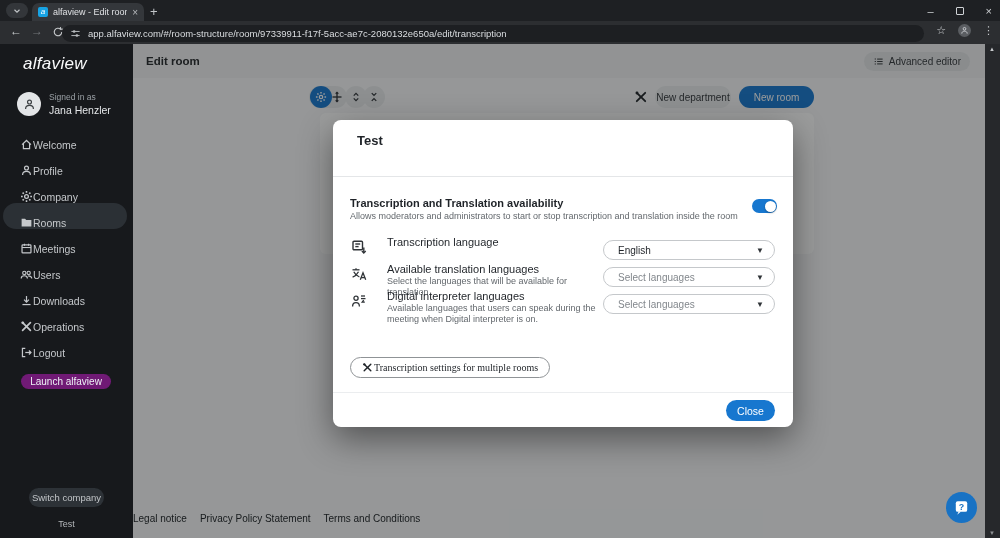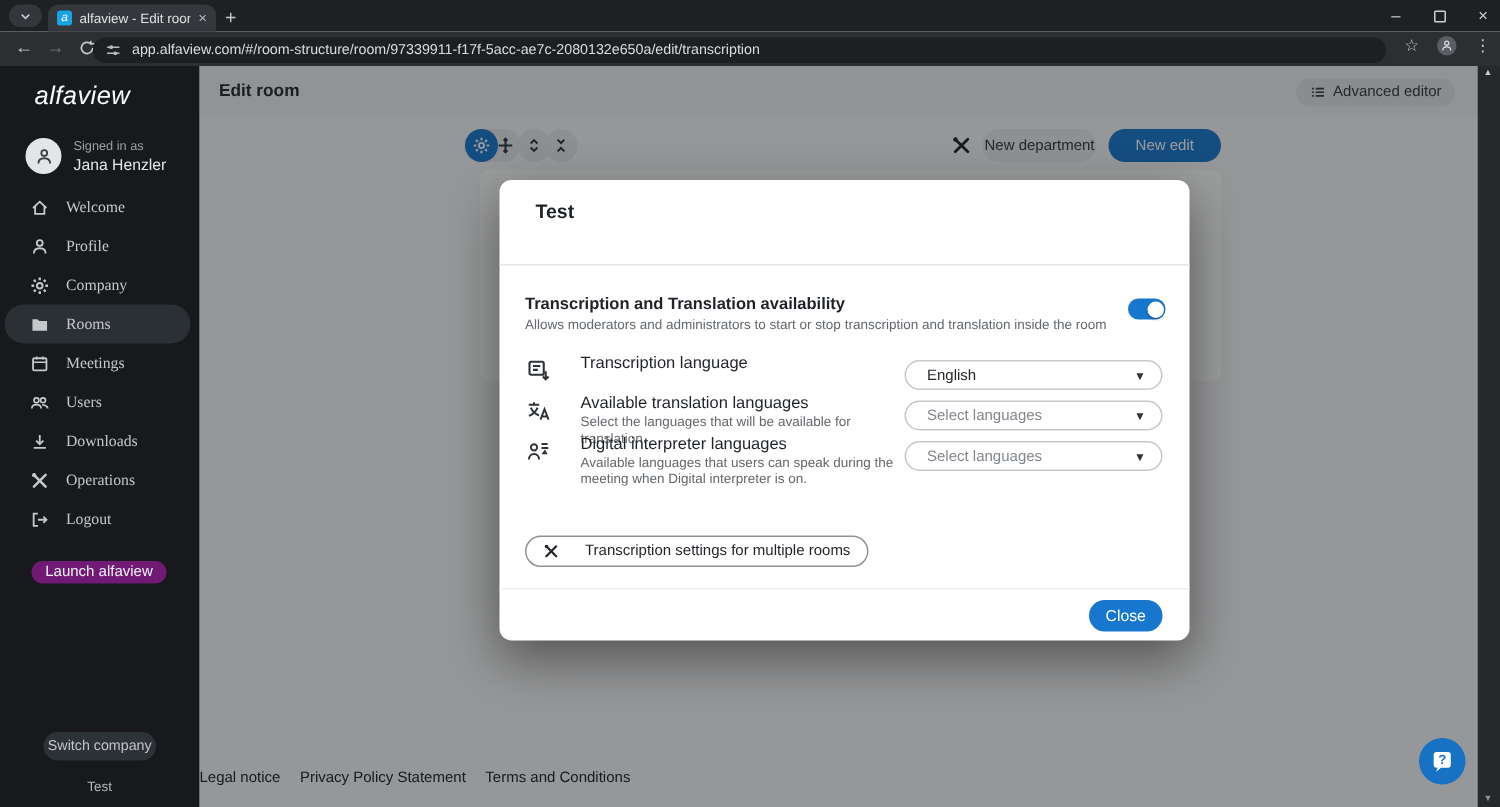--- a/index.html
+++ b/index.html
@@ -29,21 +29,21 @@
   .app { position:absolute; left:0; top:44px; width:1000px; height:494px; background:#f7f8f9; }
 
   
   .sidebar { position:absolute; left:0; top:0; width:133px; height:494px; background:#17191c; z-index:30; }
   .logo { position:absolute; left:23px; top:10px; color:#fafbfc; font-size:17px; font-style:italic; letter-spacing:.3px; }
   .side-user { position:absolute; left:17px; top:48px; display:flex; gap:8px; align-items:center; }
   .side-avatar { width:24px; height:24px; border-radius:50%; background:#e3e5e7; color:#3c4043; display:flex; align-items:center; justify-content:center; }
   .signed-as { color:#9aa0a5; font-size:8.5px; }
   .user-name { color:#e4e6e8; font-size:10.5px; margin-top:2px; }
   .side-menu { position:absolute; left:0; top:81px; width:133px; }
-  .side-item { position:relative; height:26px; display:flex; align-items:center; gap:11px; padding-left:20px; color:#c5c8cb; font-size:10.5px;font-family:Liberation Serif, serif; }
+  .side-item { position:relative; height:26px; display:flex; align-items:flex-end; padding-left:20px; color:#c5c8cb; font-size:10.5px; }
   .side-item.active { background:#2b3035; border-radius:15px; margin:0 6px 0 3px; padding-left:17px; }
   .side-item .ic { color:#c5c8cb; }
   .launch-btn { position:absolute; left:21px; top:330px; width:90px; height:15px; border:none; border-radius:11px; background:#701a75; color:#eef3f6; font-size:10px; font-family:inherit; }
   .switch-btn { position:absolute; left:29px; top:444px; width:75px; height:19px; border:none; border-radius:10px; background:#2d3237; color:#c2c5c8; font-size:9.5px; font-family:inherit; }
   .company-name { position:absolute; left:0; top:475px; width:133px; text-align:center; color:#b4b7ba; font-size:9px; }
 
   
   .main { position:absolute; left:133px; top:0; width:852px; height:494px; background:#f6f7f8; }
   .main-header { position:absolute; left:0; top:0; width:852px; height:34px; background:#eff0f2; }
   .page-title { position:absolute; left:13px; top:11px; font-size:11.5px; font-weight:700; color:#25282b; }
@@ -80,21 +80,21 @@
   .avail-desc { position:absolute; left:17px; top:91px; font-size:9px; color:#63686d; }
   .toggle { position:absolute; left:419px; top:79px; width:25px; height:14px; border-radius:8px; background:#1777cf; }
   .toggle .knob { position:absolute; right:1.5px; top:1.5px; width:11px; height:11px; border-radius:50%; background:#fff; box-shadow:0 1px 2px rgba(0,0,0,.3); }
   .srow-icon { position:absolute; left:18px; width:16px; height:16px; color:#2f3337; }
   .srow-title { position:absolute; left:54px; font-size:11px; font-weight:400; color:#1f2328; }
   .srow-desc { position:absolute; left:54px; width:210px; font-size:9px; color:#63686d; line-height:10.5px; }
   .dropdown { position:absolute; left:270px; width:172px; height:20px; border:1px solid #c5c8cb; border-radius:10px; background:#fff; display:flex; align-items:center; padding:0 10px 0 14px; }
   .dd-val { flex:1; font-size:10px; color:#1f2328; }
   .dd-val.ph { color:#82878c; }
   .dd-caret { font-size:8px; color:#2f3337; }
-  .multi-btn { position:absolute; left:17px; top:237px; height:21px; padding:0 11px; border:1px solid #8f9396; border-radius:11px; background:#fff; color:#1f2328; font-size:10px; font-family:Liberation Sans, sans-serif; display:flex; align-items:center; gap:17px;justify-content:space-between; }
+  .multi-btn { position:absolute; left:17px; top:237px; height:21px; padding:0 11px; border:1px solid #8f9396; border-radius:11px; background:#fff; color:#1f2328; font-size:10px; font-family:Liberation Serif, serif; display:flex; align-items:center; gap:1px;justify-content:space-between; }
   .modal-footer-divider { position:absolute; left:0; top:272px; width:460px; border-top:1px solid #ebedef; }
   .close-btn { position:absolute; right:18px; top:280px; width:49px; height:21px; border:none; border-radius:11px; background:#1777cf; color:#fff; font-size:10.5px; font-family:inherit; }
 
   
   .chat-fab { position:absolute; left:946px; top:448px; width:31px; height:31px; border-radius:50%; border:none; background:#1872c4; z-index:50; display:flex; align-items:center; justify-content:center; }
 
   .ic { display:inline-block; vertical-align:middle; }
   button { cursor:pointer; }
 </style>
 </head>
@@ -312,21 +312,21 @@
           </button>
         <button class="circ" style="left:230px">
             <svg class="ic" width="12" height="12">
               <use href="#i-collapse"></use>
             </svg>
           </button>
         <button class="tools-btn"><svg class="ic" width="14" height="14">
               <use href="#i-tools"></use>
             </svg></button>
         <button class="pill-btn dept-btn">New department</button>
-        <button class="pill-btn room-btn">New edit</button>
+        <button class="pill-btn room-btn">New room</button>
       </div>
 
       <div class="bg-card">
         <span class="mark" style="top:14px">▪▪</span>
         <span class="mark" style="top:44px">▪▪</span>
         <span class="mark" style="top:72px">▪▪</span>
       </div>
 
       <div class="main-footer">
         <a href="#">Legal notice</a>

